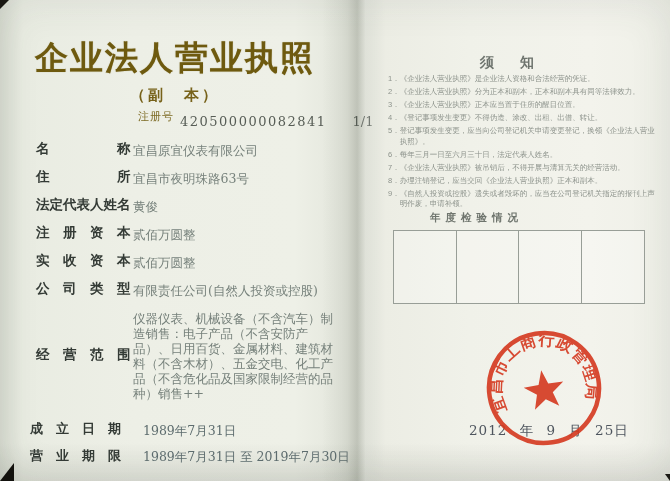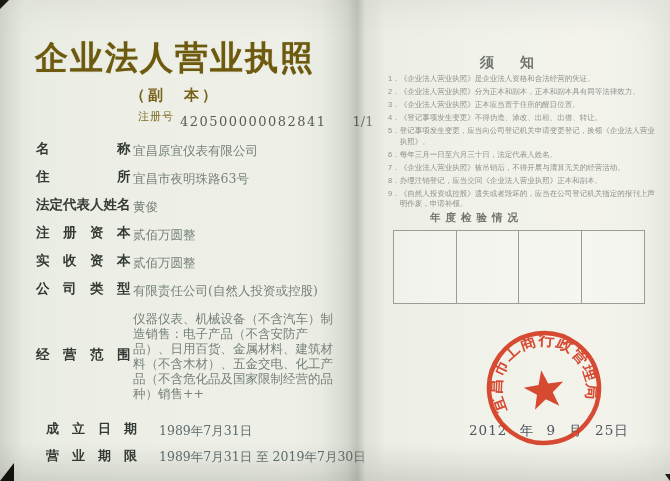--- a/index.html
+++ b/index.html
@@ -49,21 +49,21 @@
   .fields{position:absolute;left:36px;top:139px;width:306px;}
   .frow{display:flex;align-items:center;margin-bottom:9px;}
   .frow .flabel{
     flex:0 0 97px;font-size:13.5px;font-weight:bold;color:#333a35;line-height:17px;
     white-space:nowrap;font-family:"DejaVu Sans", sans-serif;
   }
   .frow .fvalue{
     flex:1;font-size:12.5px;color:#76817b;line-height:15px;padding-top:4px;
     font-family:"DejaVu Serif", serif;
   }
-  .footer-fields{position:absolute;left:46px;top:420px;width:330px;}
+  .footer-fields{position:absolute;left:30px;top:420px;width:330px;}
   .footer-fields .frow{margin-bottom:9px;}
   .footer-fields .flabel{flex:0 0 99px;font-size:13px;}
   .footer-fields .fvalue{color:#5d6c6e;padding-top:2.5px;margin-left:14px;}
 
   
   .notice-title{
     position:absolute;left:430px;top:54px;width:160px;text-align:center;
     font-size:14px;font-weight:bold;color:#6d736d;letter-spacing:6px;
   }
   .notice-list{

